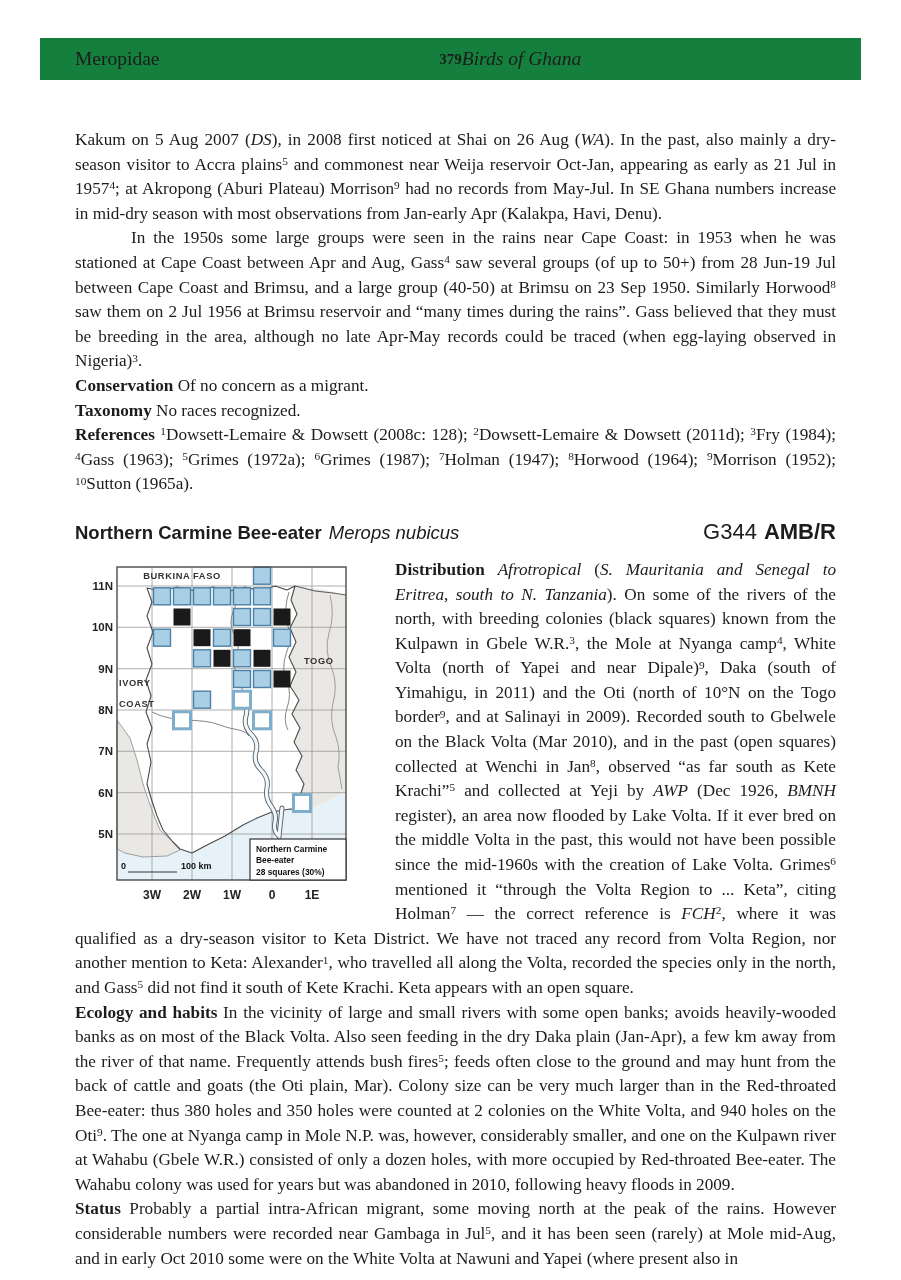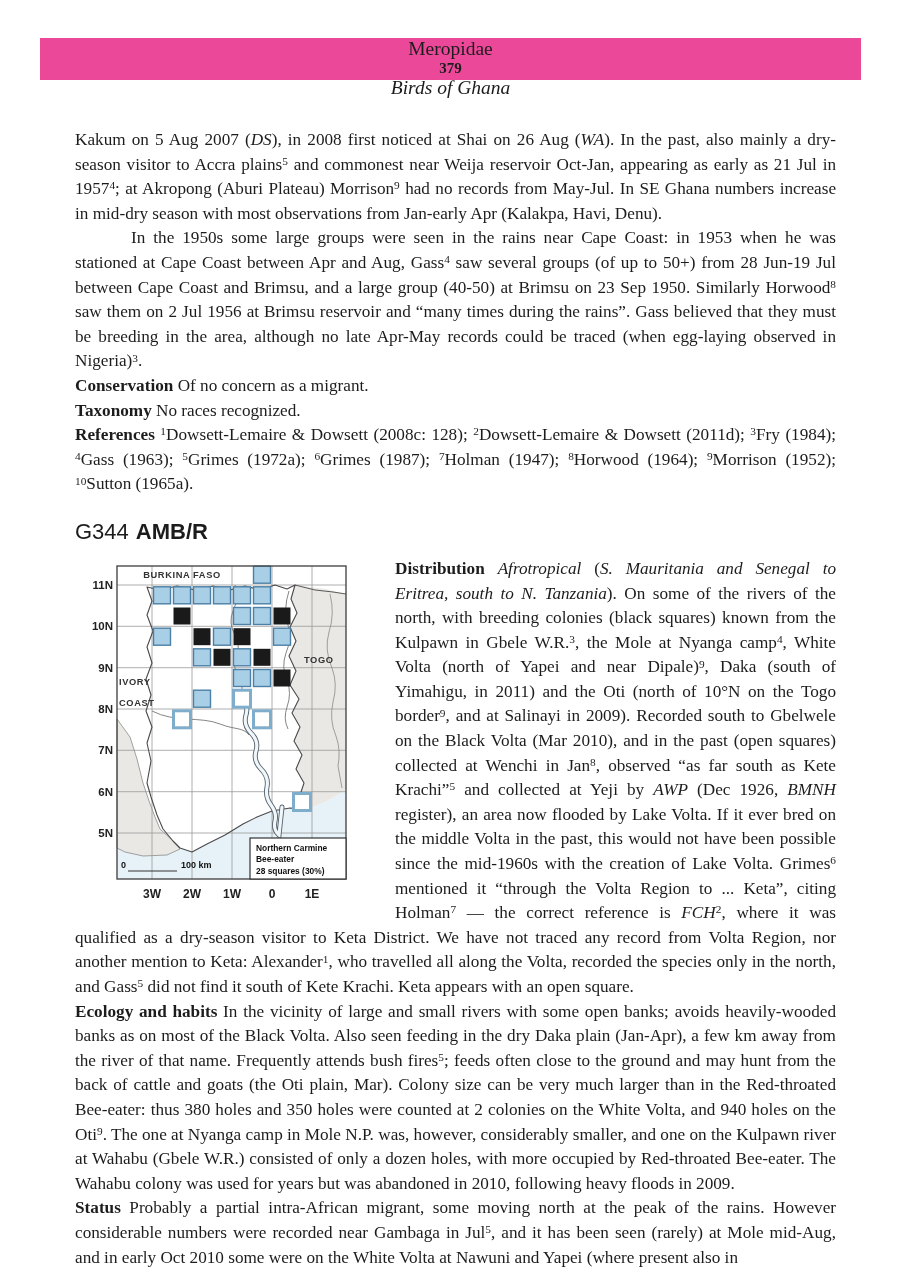--- a/index.html
+++ b/index.html
@@ -3,26 +3,26 @@
 <meta charset="utf-8">
 <style>
   html,body{margin:0;padding:0}
   body{
     width:901px;height:1280px;position:relative;overflow:hidden;
     background:#ffffff;color:#1c1c1c;
     font-family:"Liberation Serif",serif;
   }
   .header-band{
     position:absolute;left:40px;top:38px;width:821px;height:42px;
-    background:#ec4899;display:flex;align-items:center;
-    padding:0 35px;box-sizing:border-box;font-size:19.5px;flex-direction:column;
+    background:#15803d;display:flex;align-items:center;
+    padding:0 35px;box-sizing:border-box;font-size:19.5px;
   }
   .header-left{flex:1;text-align:left}
   .header-center{flex:0 0 auto;font-weight:bold;font-size:15px}
-  .header-right{flex:1;text-align:right;font-style:italic}
+  .header-right{flex:1;text-align:left;font-style:italic}
   .content{
     position:absolute;left:75px;top:128px;width:761px;
     font-size:17.2px;line-height:24.6px;text-align:justify;
   }
   p{margin:0}
   .indent{text-indent:56px}
   .sup{font-size:0.66em;position:relative;top:-0.42em;line-height:0}
   .species-head{
     display:flex;justify-content:space-between;align-items:baseline;
     margin:24px 0 14px 0;font-family:"Liberation Sans",sans-serif;
@@ -51,20 +51,23 @@
 
 <div class="content">
 
   <p>Kakum on 5 Aug 2007 (<i>DS</i>), in 2008 first noticed at Shai on 26 Aug (<i>WA</i>). In the past, also mainly a dry-season visitor to Accra plains<span class="sup">5</span> and commonest near Weija reservoir Oct-Jan, appearing as early as 21 Jul in 1957<span class="sup">4</span>; at Akropong (Aburi Plateau) Morrison<span class="sup">9</span> had no records from May-Jul. In SE Ghana numbers increase in mid-dry season with most observations from Jan-early Apr (Kalakpa, Havi, Denu).</p>
   <p class="indent">In the 1950s some large groups were seen in the rains near Cape Coast: in 1953 when he was stationed at Cape Coast between Apr and Aug, Gass<span class="sup">4</span> saw several groups (of up to 50+) from 28 Jun-19 Jul between Cape Coast and Brimsu, and a large group (40-50) at Brimsu on 23 Sep 1950. Similarly Horwood<span class="sup">8</span> saw them on 2 Jul 1956 at Brimsu reservoir and “many times during the rains”. Gass believed that they must be breeding in the area, although no late Apr-May records could be traced (when egg-laying observed in Nigeria)<span class="sup">3</span>.</p>
   <p><b>Conservation</b> Of no concern as a migrant.</p>
   <p><b>Taxonomy</b> No races recognized.</p>
   <p><b>References</b> <span class="sup">1</span>Dowsett-Lemaire &amp; Dowsett (2008c: 128); <span class="sup">2</span>Dowsett-Lemaire &amp; Dowsett (2011d); <span class="sup">3</span>Fry (1984); <span class="sup">4</span>Gass (1963); <span class="sup">5</span>Grimes (1972a); <span class="sup">6</span>Grimes (1987); <span class="sup">7</span>Holman (1947); <span class="sup">8</span>Horwood (1964); <span class="sup">9</span>Morrison (1952); <span class="sup">10</span>Sutton (1965a).</p>
 
   <div class="species-head">
+    <span>
+      <span class="sp-common">Northern Carmine Bee-eater</span><span class="sp-sci">Merops nubicus</span>
+    </span>
     <span class="sp-right">
       <span>G344</span><span class="sp-amb">AMB/R</span>
     </span>
   </div>
 
   <div>
     <div class="map-figure">
       <svg width="290" height="352" viewBox="0 0 290 352">
 
         <rect x="32" y="5" width="229" height="313" fill="#ffffff"></rect>

